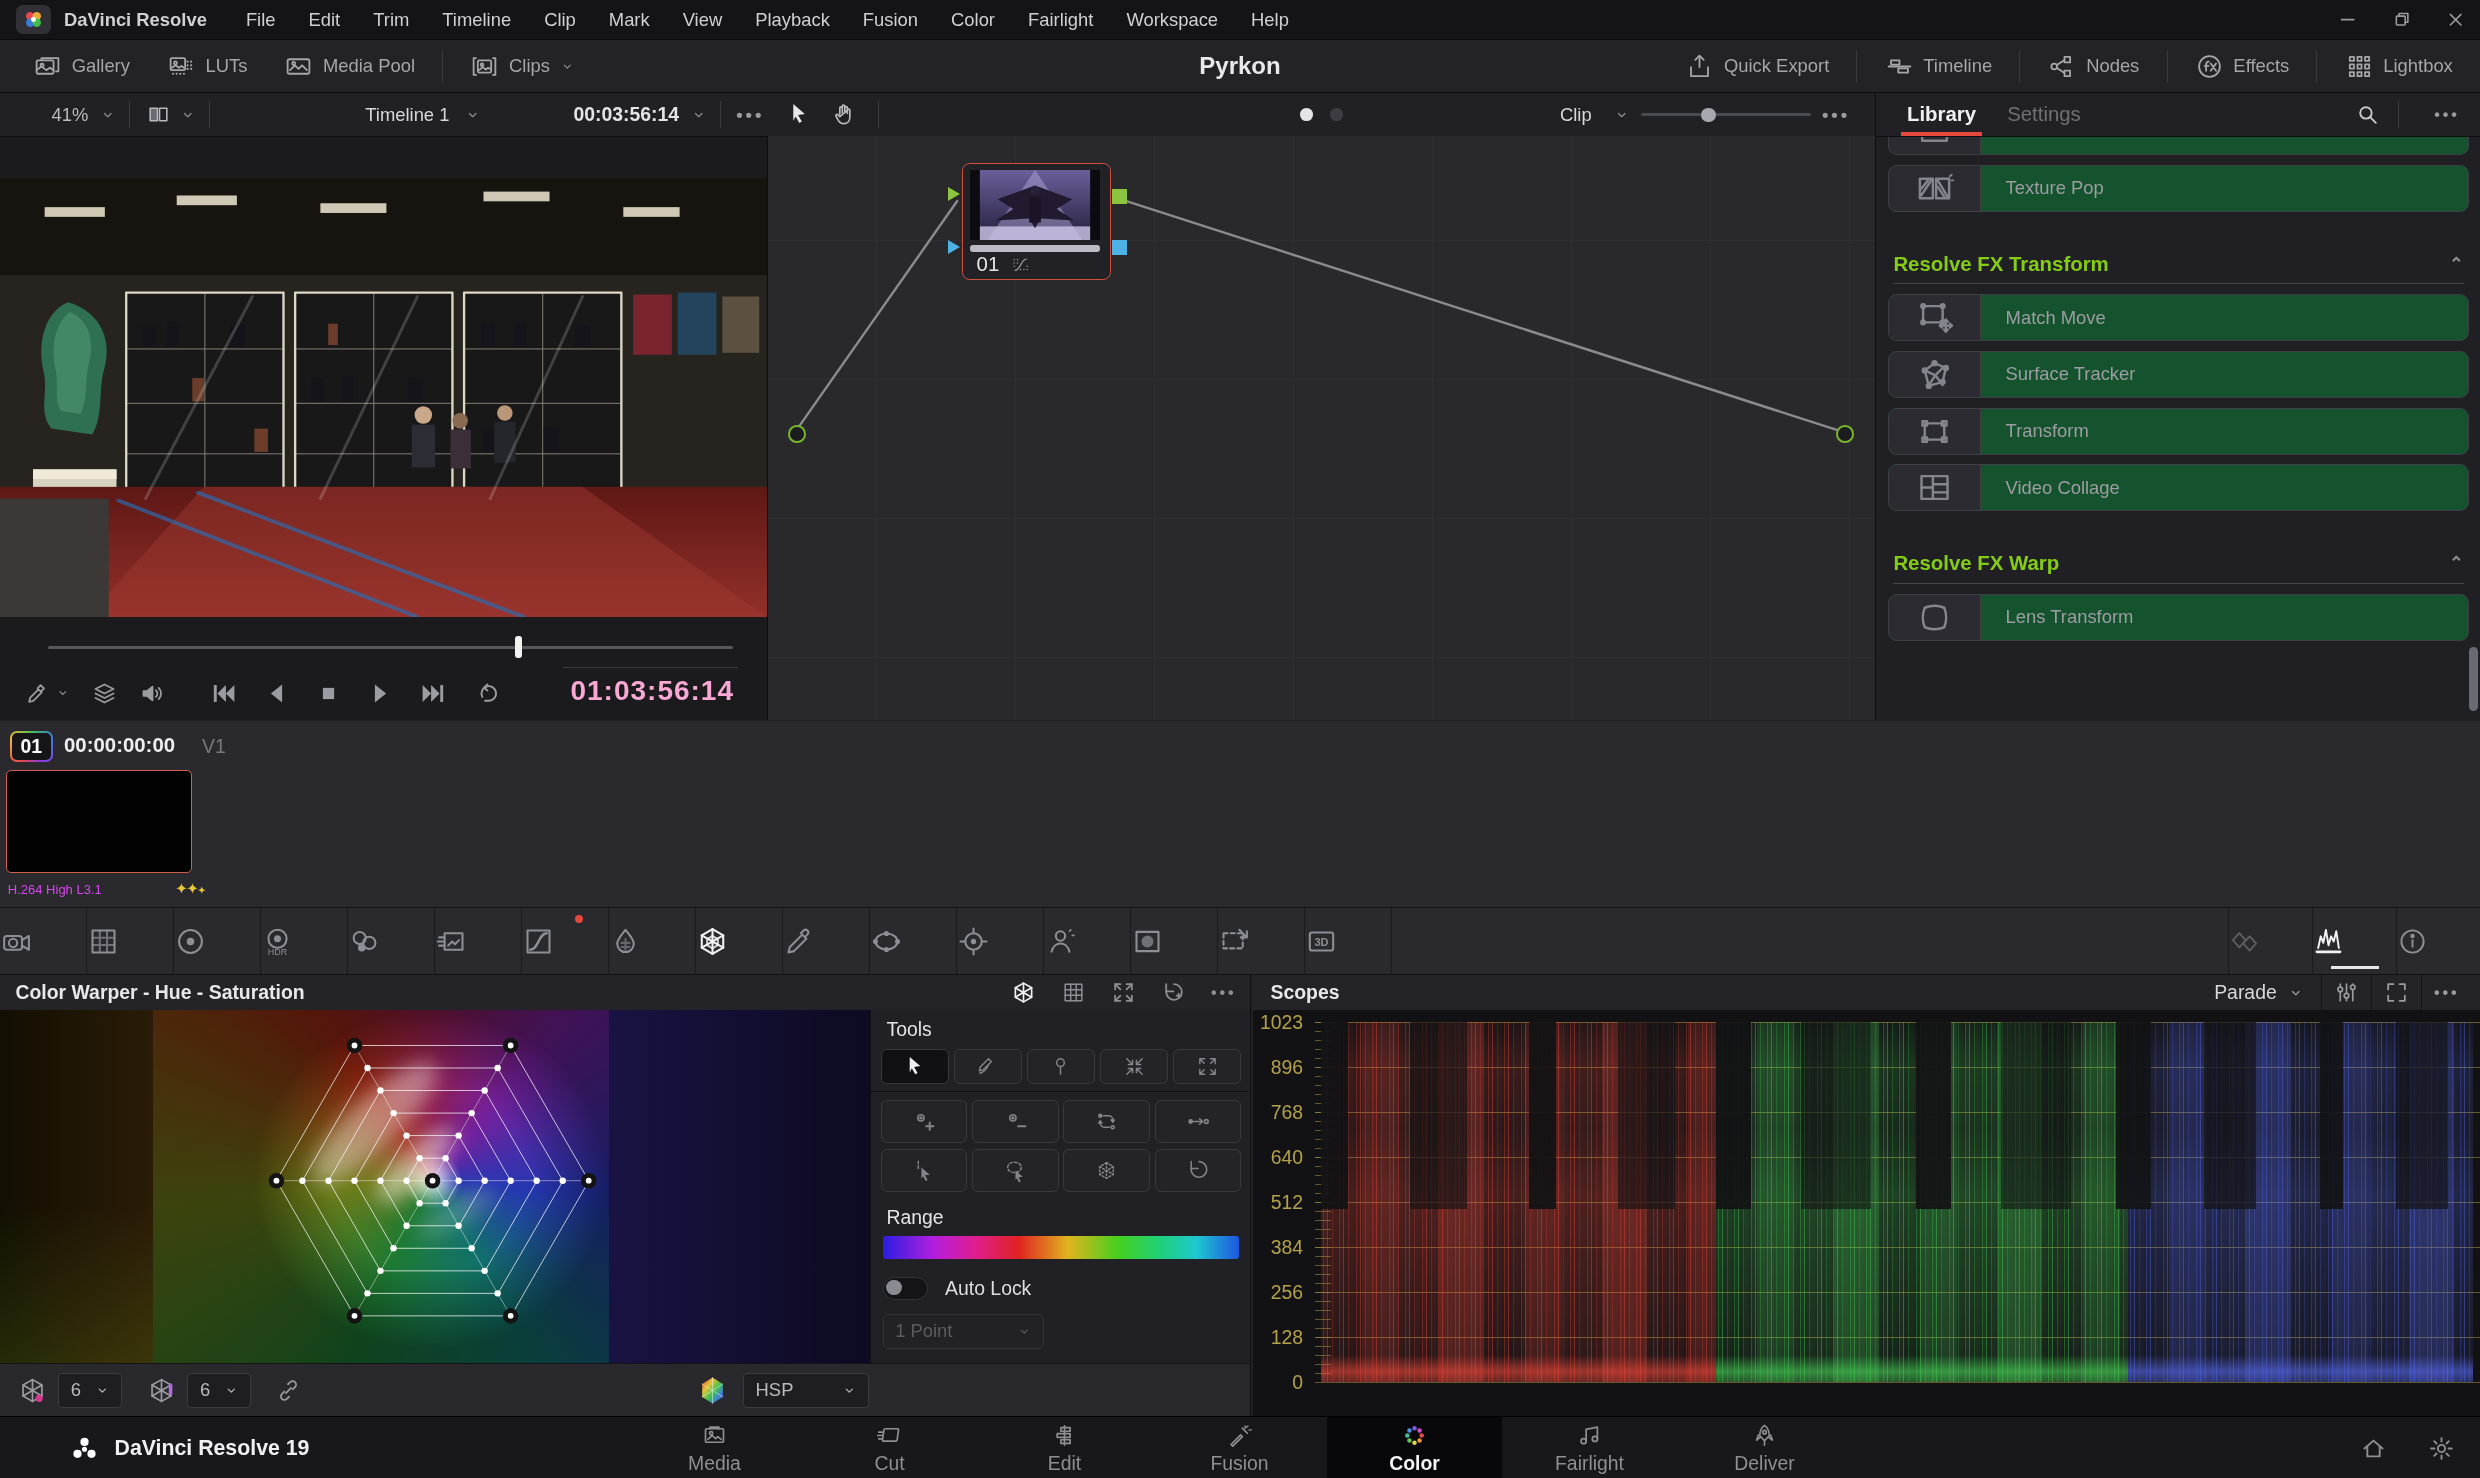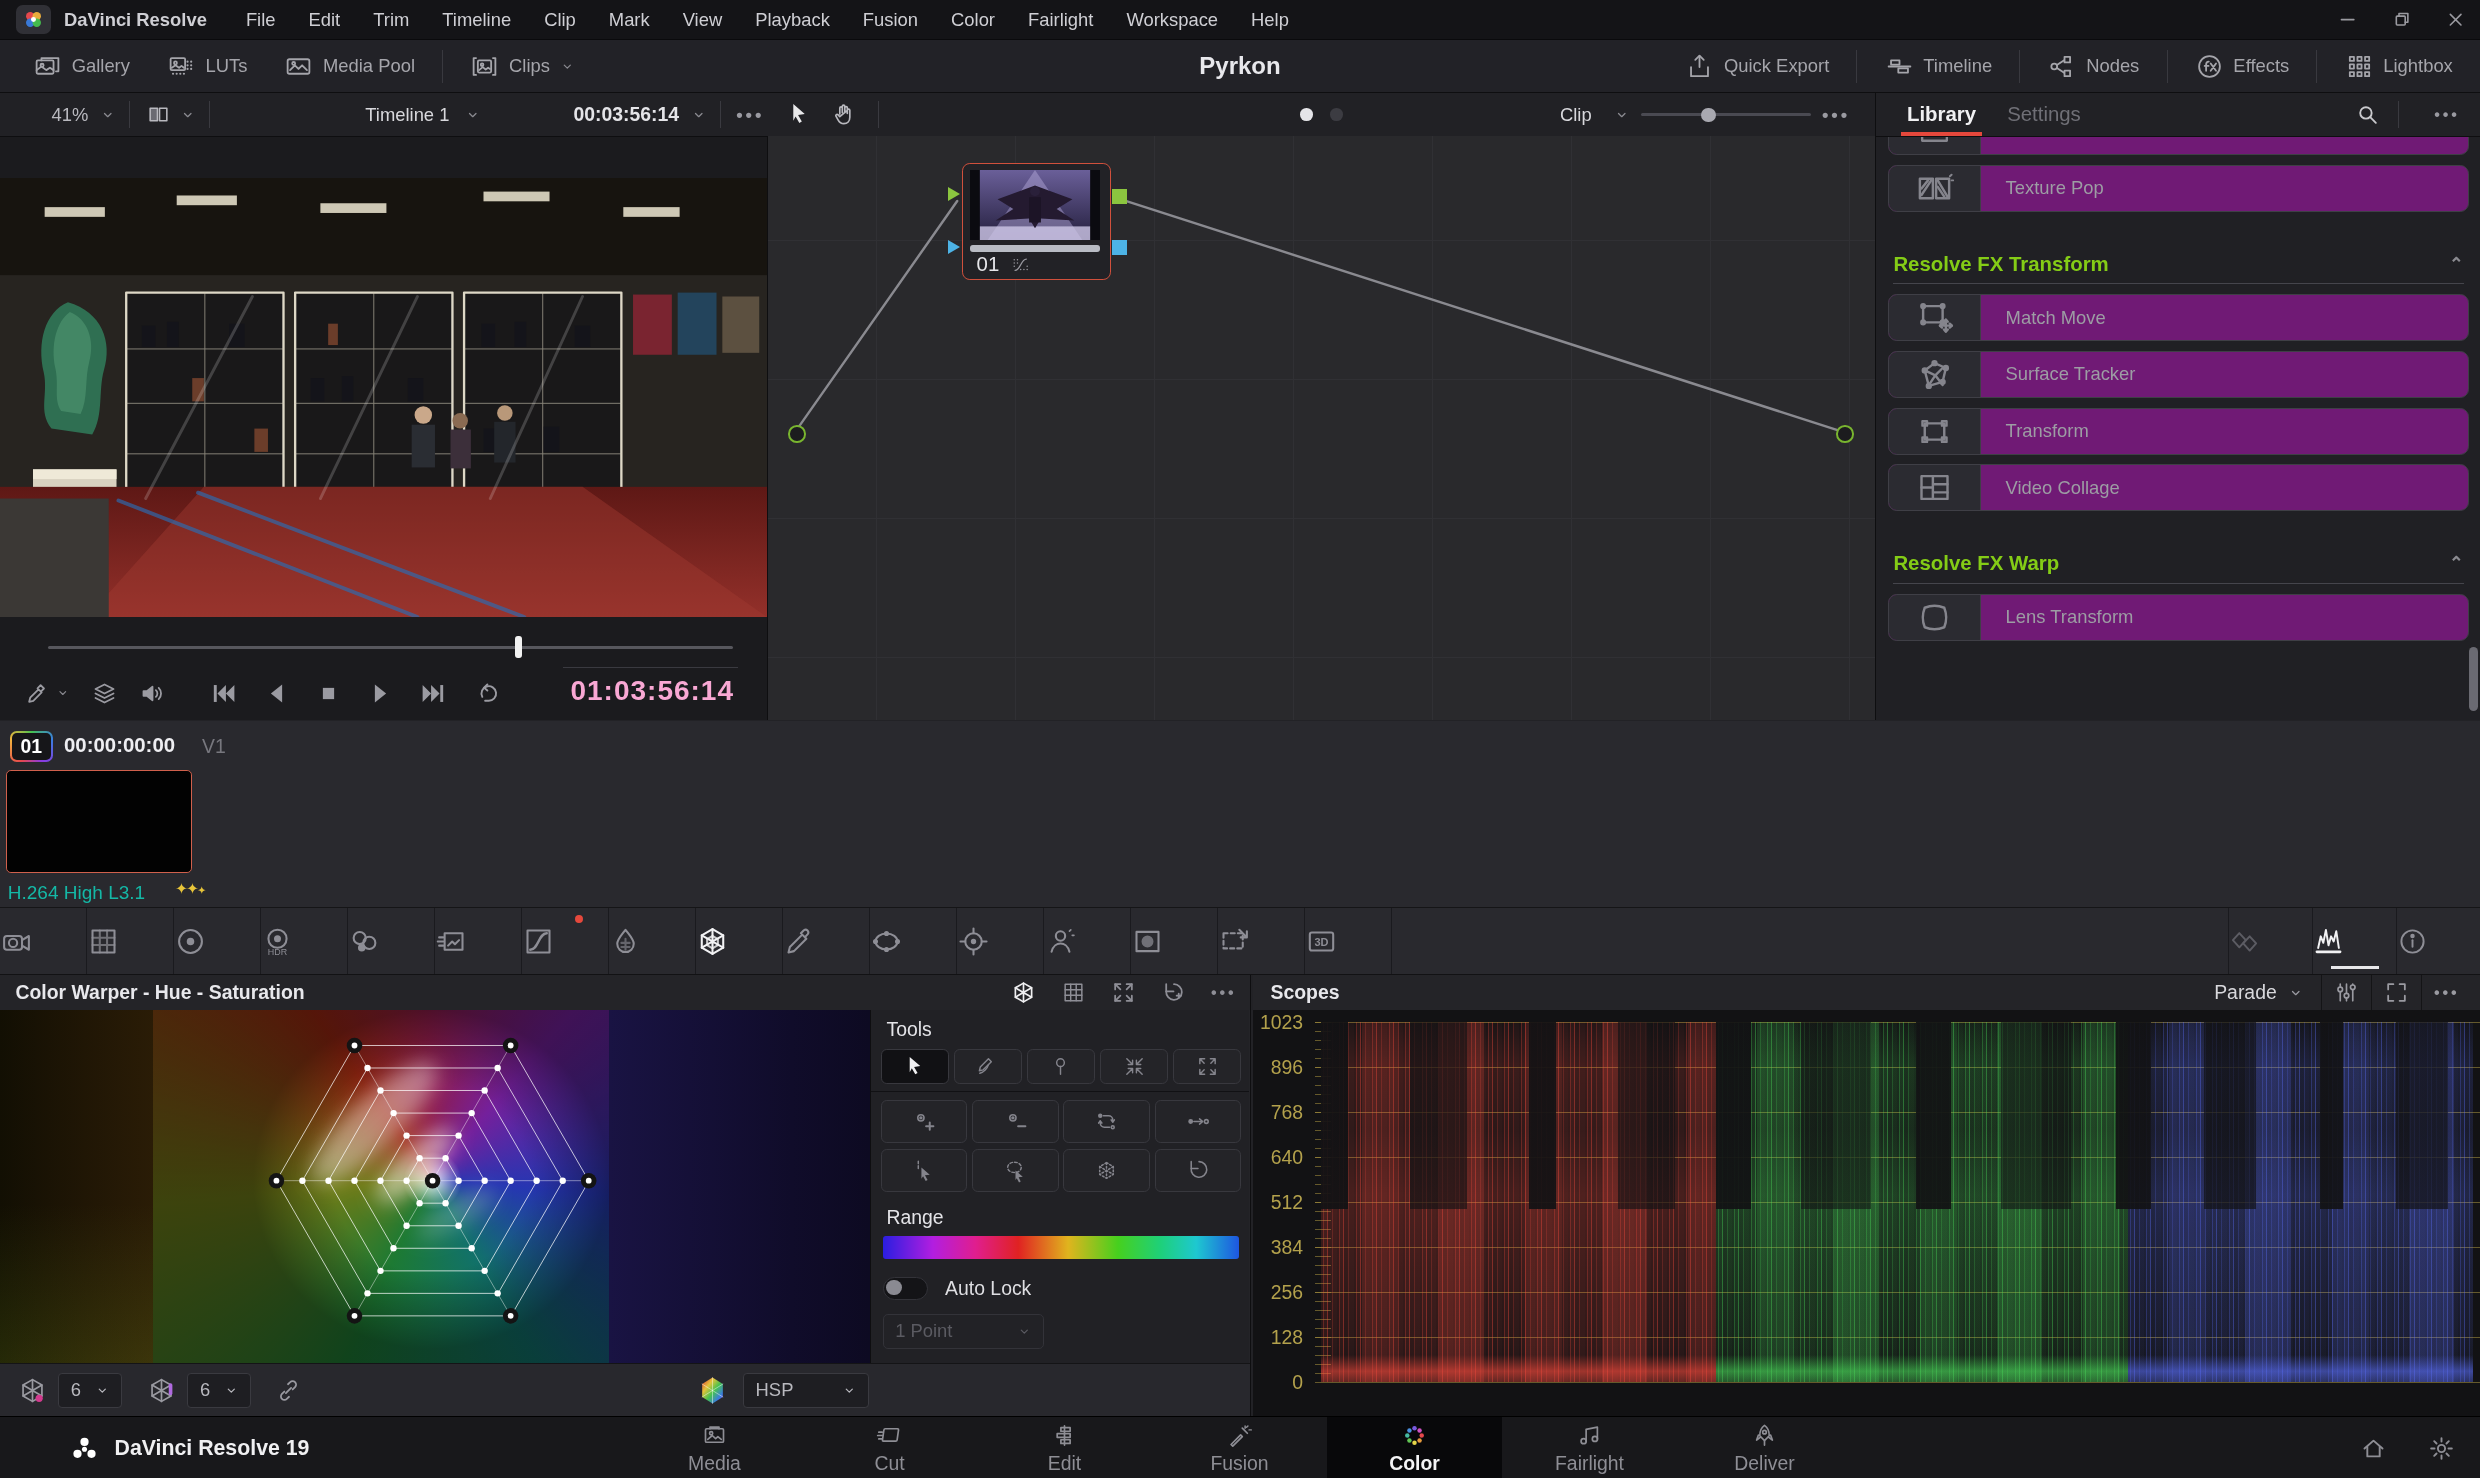--- a/index.html
+++ b/index.html
@@ -55,38 +55,38 @@
   .io.sq-b{width:14.6px;height:14.6px;background:#4db3e6;border:0;}
   .endpt{position:absolute;width:13.6px;height:13.6px;border-radius:50%;border:2.9px solid #79b52f;background:#1c1c1e;}
 
   
   .fxpane{left:1876px;top:93px;width:605px;height:627px;background:#202024;}
   .fx-head{position:absolute;left:0;top:0;width:100%;height:43px;background:#212125;border-bottom:1px solid #0e0e10;display:flex;align-items:center;}
   .fx-tab{font-size:20.4px;margin-left:31px;color:#6f6f76;position:relative;height:43px;display:flex;align-items:center;}
   .fx-tab.active{color:#f0f0f2;font-weight:bold;}
   .fx-tab.active::after{content:"";position:absolute;left:-5.8px;right:-5.8px;bottom:0;height:3.9px;background:#e5483c;}
   .fx-list{position:absolute;left:0;top:44px;width:100%;height:583px;overflow:hidden;padding:0 11.6px;box-sizing:border-box;}
-  .fx-item{height:45px;margin-top:9.7px;border:1px solid #3f3f46;border-radius:8.7px;background:#701a75;display:flex;align-items:stretch;overflow:hidden;}
+  .fx-item{height:45px;margin-top:9.7px;border:1px solid #3f3f46;border-radius:8.7px;background:#14532d;display:flex;align-items:stretch;overflow:hidden;}
   .fx-item .cell{width:91px;background:#2b2b31;border-right:1px solid #3f3f46;display:flex;align-items:center;justify-content:center;color:#85858d;}
   .fx-item .lab{display:flex;align-items:center;padding-left:25px;font-size:18.4px;color:#9d9da4;}
   .fx-header{margin:41px 5.8px 0 5.8px;font-size:20.4px;font-weight:bold;color:#84cc16;display:flex;justify-content:space-between;align-items:center;}
   .fx-header::after{content:"⌃";color:#8a8a90;font-size:17.5px;}
   .fx-hr{height:1px;background:#45454c;margin:7.8px 5.8px 3.9px 5.8px;}
   .fx-scroll{position:absolute;right:2.9px;top:554px;width:8.7px;height:64px;background:#6a6a72;border-radius:4.9px;}
 
   
   .clipstrip{left:0;top:721px;width:2480px;height:186px;background:#29292e;border-bottom:1px solid #151517;}
   .badge-wrap{position:absolute;left:9.7px;top:9.7px;width:43px;height:31px;border-radius:6.8px;padding:1.9px;box-sizing:border-box;
      background:conic-gradient(#46c24e,#3a7de0,#8a3ae0,#e5484d,#f2b33d,#46c24e);}
   .badge-in{width:100%;height:100%;background:#161619;border-radius:4.9px;display:flex;align-items:center;justify-content:center;
      font-size:19.4px;font-weight:bold;color:#fff;}
   .clip-tc{position:absolute;left:64px;top:12.6px;font-size:20.4px;font-weight:bold;color:#eeeef2;}
   .clip-track{position:absolute;left:202px;top:13.6px;font-size:19.4px;color:#77777e;}
   .clip-thumb{position:absolute;left:5.8px;top:49px;width:186px;height:103px;background:#020202;border:1.9px solid #d0604c;border-radius:4.9px;box-sizing:border-box;}
-  .clip-codec{position:absolute;left:7.8px;top:161px;font-size:19px;color:#14b8a6;}
+  .clip-codec{position:absolute;left:7.8px;top:161px;font-size:13px;color:#d946ef;}
   .sparkles{position:absolute;left:175px;top:159px;color:#e8c53a;font-size:15.5px;letter-spacing:-1.9px;}
 
   
   .palette{left:0;top:908px;width:2480px;height:66px;background:#29292e;border-bottom:1px solid #121214;display:flex;}
   .pal-slot{width:86px;height:66px;display:flex;align-items:center;justify-content:flex-start;color:#8e8e96;position:relative;border-right:1px solid rgba(0,0,0,.35);}
   .pal-slot.active{color:#f2f2f4;}
   .pal-badge{position:absolute;top:6.8px;right:25px;width:7.8px;height:7.8px;border-radius:50%;background:#e5483c;}
   .pal-right{position:absolute;right:0;top:0;height:66px;display:flex;}
   .pal-right .pal-slot{width:83px;border-left:1px solid rgba(0,0,0,.35);border-right:0;}
   .pal-right .pal-slot.active::after{content:"";position:absolute;left:17.5px;right:17.5px;bottom:4.9px;height:2.9px;background:#e8e8ea;}

